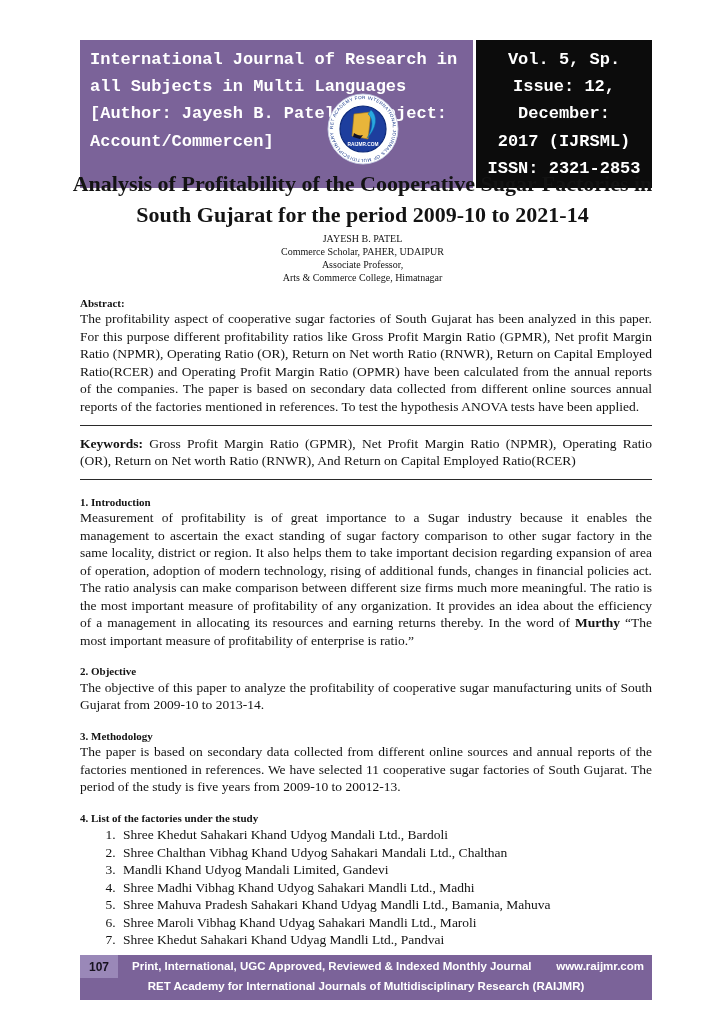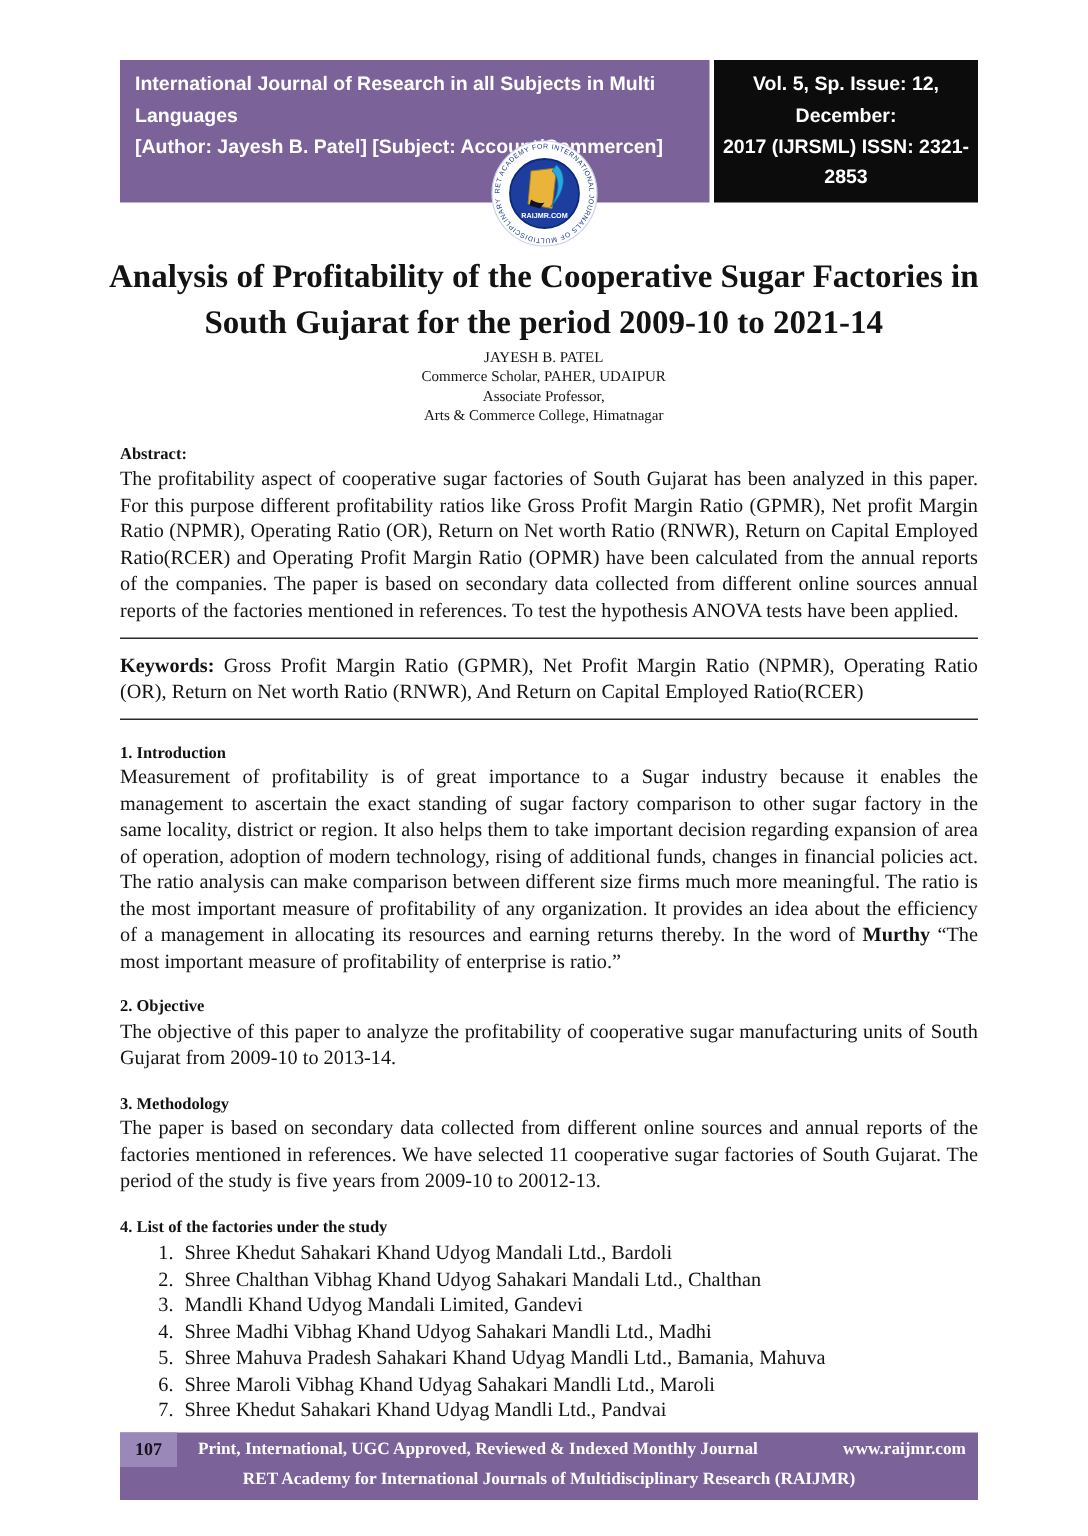--- a/index.html
+++ b/index.html
@@ -2,21 +2,21 @@
 <html><head>
 <meta charset="utf-8">
 <style>
   html,body{margin:0;padding:0;background:#ffffff;}
   body{width:725px;height:1024px;position:relative;overflow:hidden;
        font-family:"Liberation Serif", serif;color:#131313;}
   .page{position:absolute;inset:0;background:#ffffff;}
 
   
   .hdr{position:absolute;left:80px;top:40px;width:572px;display:flex;gap:3px;
-       font-family:Liberation Sans, sans-serif;font-weight:bold;font-size:13px;line-height:1.6;}
+       font-family:Liberation Mono, monospace;font-weight:bold;font-size:17px;line-height:1.6;}
   .hdr-left{background:#7b6399;color:#ffffff;flex:1 1 auto;padding:6px 10px;}
   .hdr-right{background:#0c0c0c;color:#ffffff;width:176px;flex:0 0 auto;
              padding:6px 0;text-align:center;}
 
   
   .logo-wrap{position:absolute;left:0;top:93px;width:725px;display:flex;justify-content:center;}
   .logo-svg{width:72px;height:72px;}
 
   
   .title{position:absolute;left:40px;top:168px;width:645px;text-align:center;
@@ -29,21 +29,21 @@
   .para{text-align:justify;margin:0;}
   .bold{font-weight:bold;}
   h3.sec{font-size:11px;font-weight:bold;margin:15px 0 0 0;}
   h3.first{margin-top:0;}
   hr.rule{border:none;border-top:1.6px solid #2a2a2a;margin:9px 0 9px 0;}
   ol.fact{margin:1px 0 0 0;padding-left:39px;}
   ol.fact li{text-align:left;padding-left:4px;margin:0;}
 
   
   .ftr{position:absolute;left:80px;top:955px;width:572px;height:45px;background:#7b6399;
-       font-family:Liberation Serif, serif;font-weight:bold;color:#ffffff;font-size:11.5px;}
+       font-family:Liberation Sans, sans-serif;font-weight:bold;color:#ffffff;font-size:11.5px;}
   .ftr-row1{display:flex;align-items:stretch;height:23px;}
   .ftr-page{background:#9a88b8;color:#17121f;width:38px;flex:0 0 auto;display:flex;
             align-items:center;justify-content:center;font-size:12px;}
   .ftr-line1{flex:1 1 auto;padding:5px 0 0 14px;}
   .ftr-site{flex:0 0 auto;padding:5px 8px 0 0;}
   .ftr-row2{text-align:center;padding-top:2px;}
 </style>
 </head>
 <body>
 

